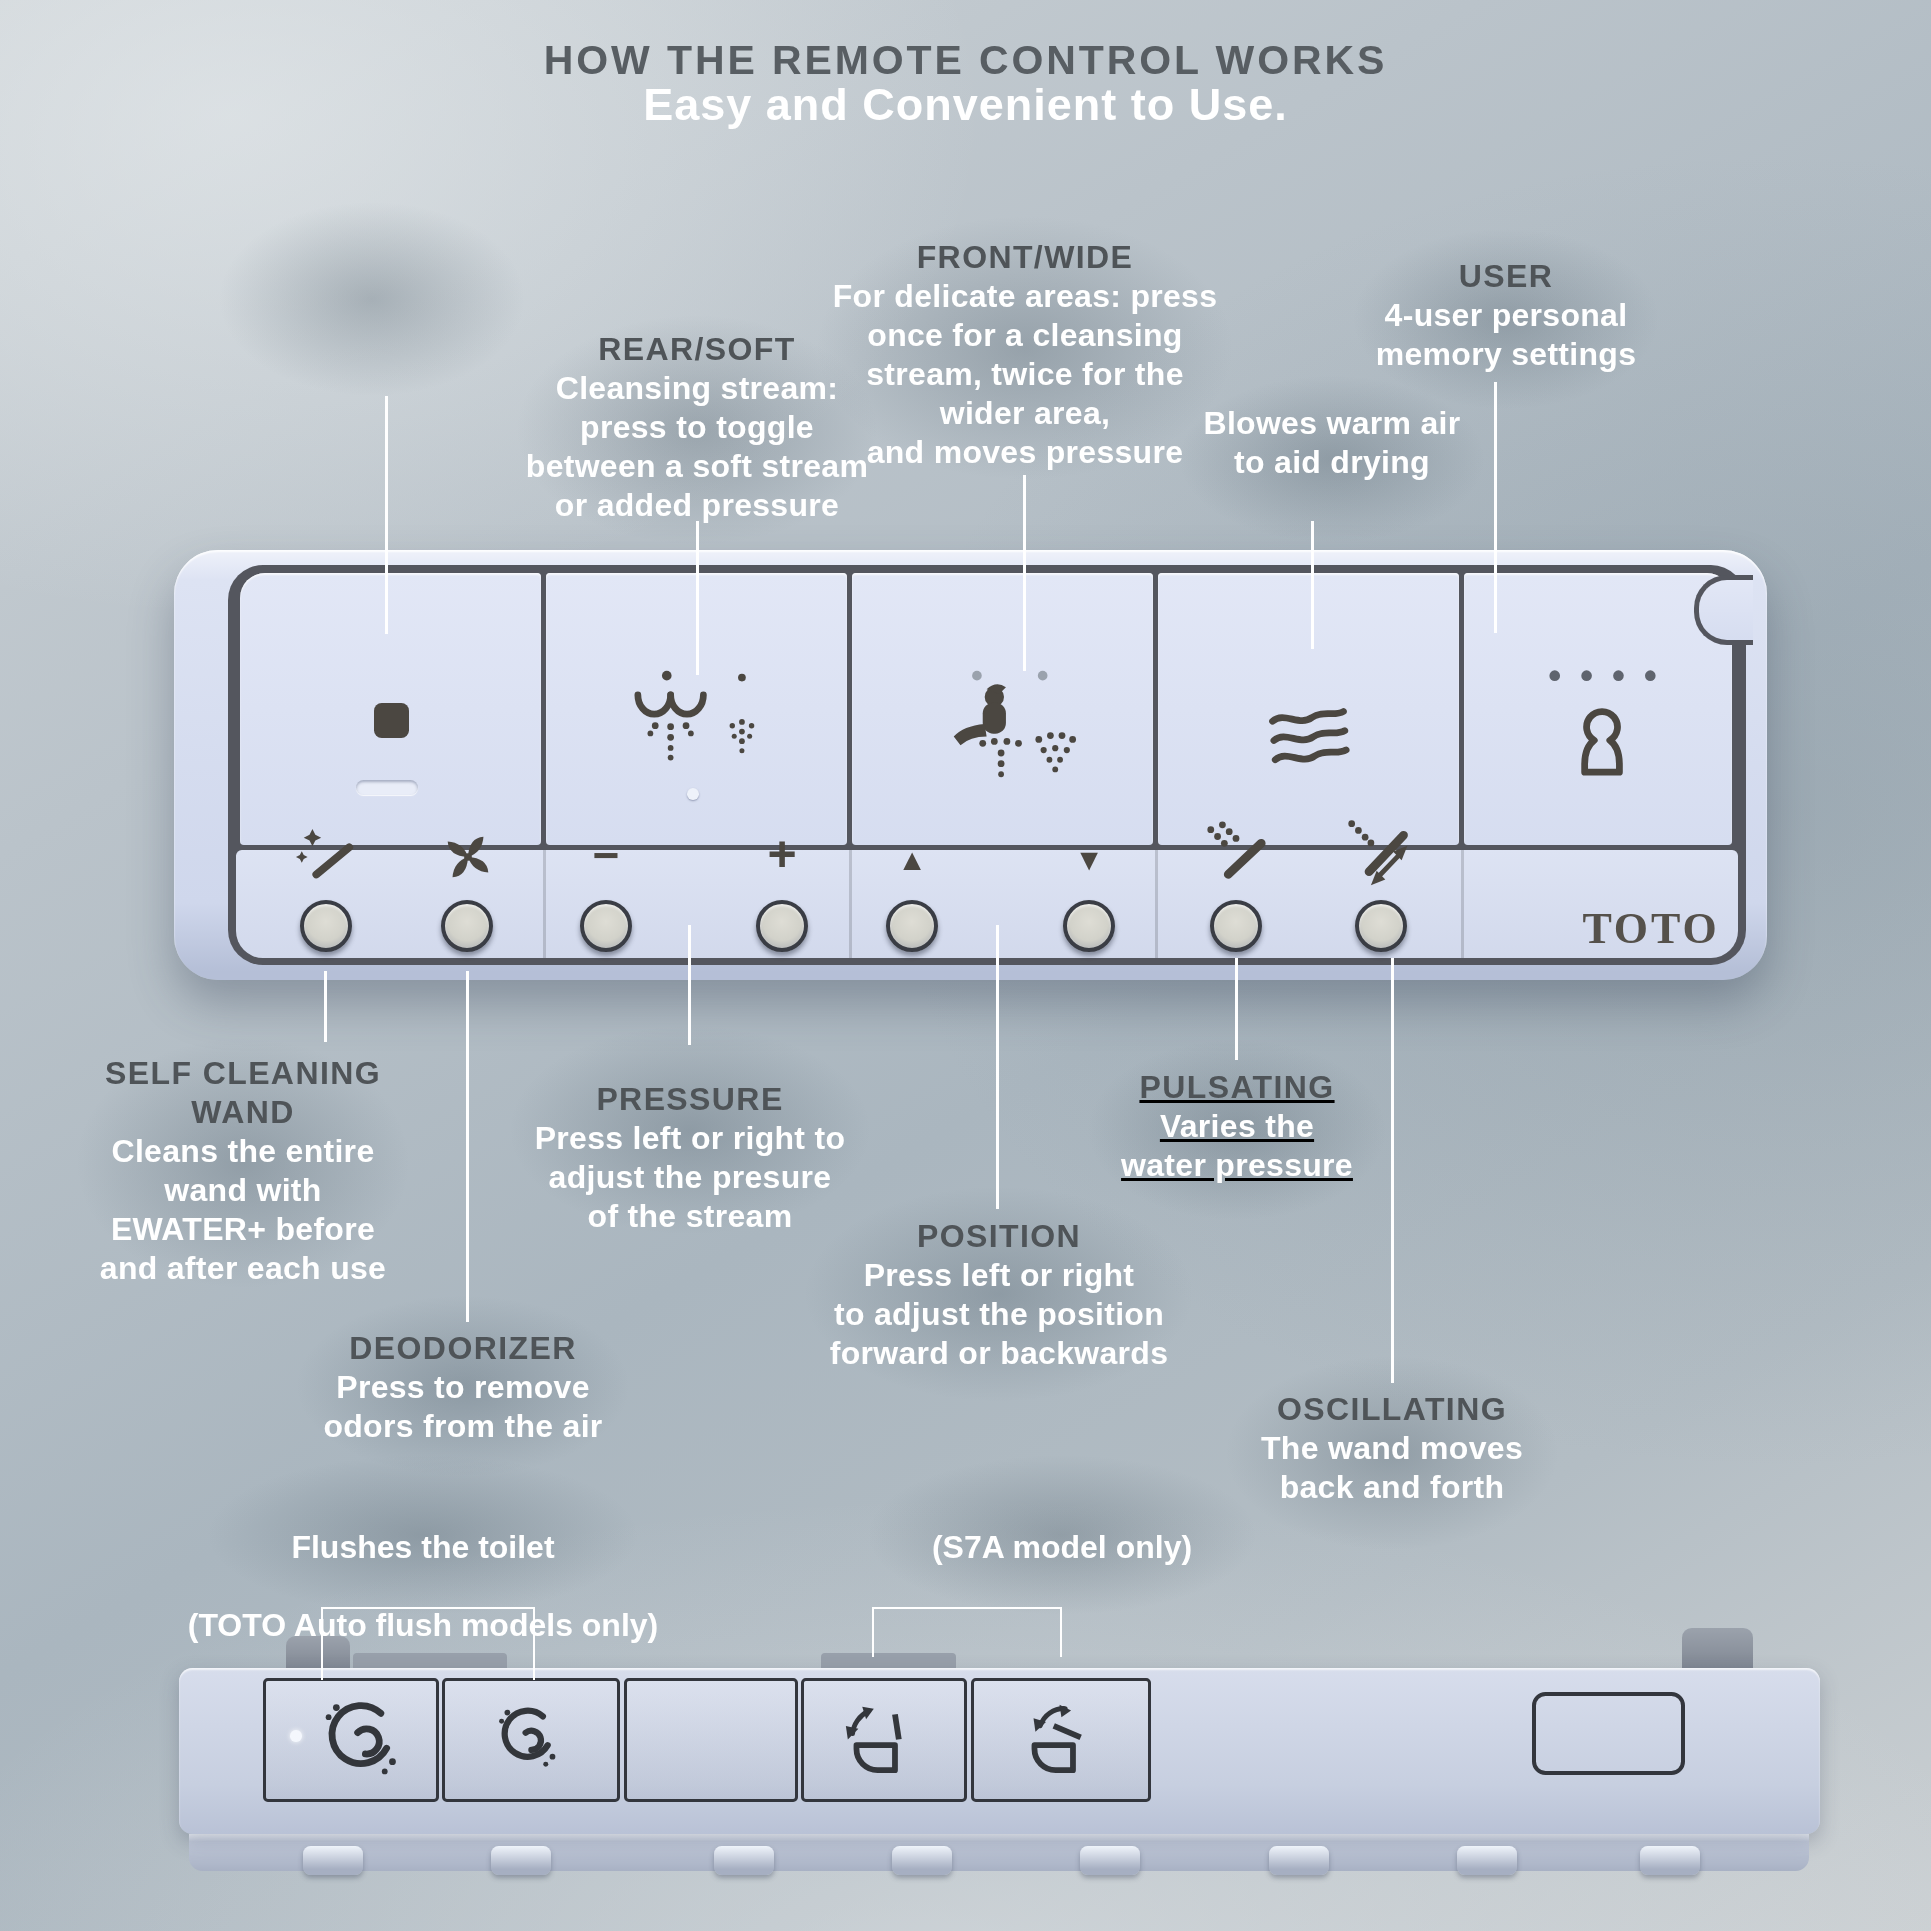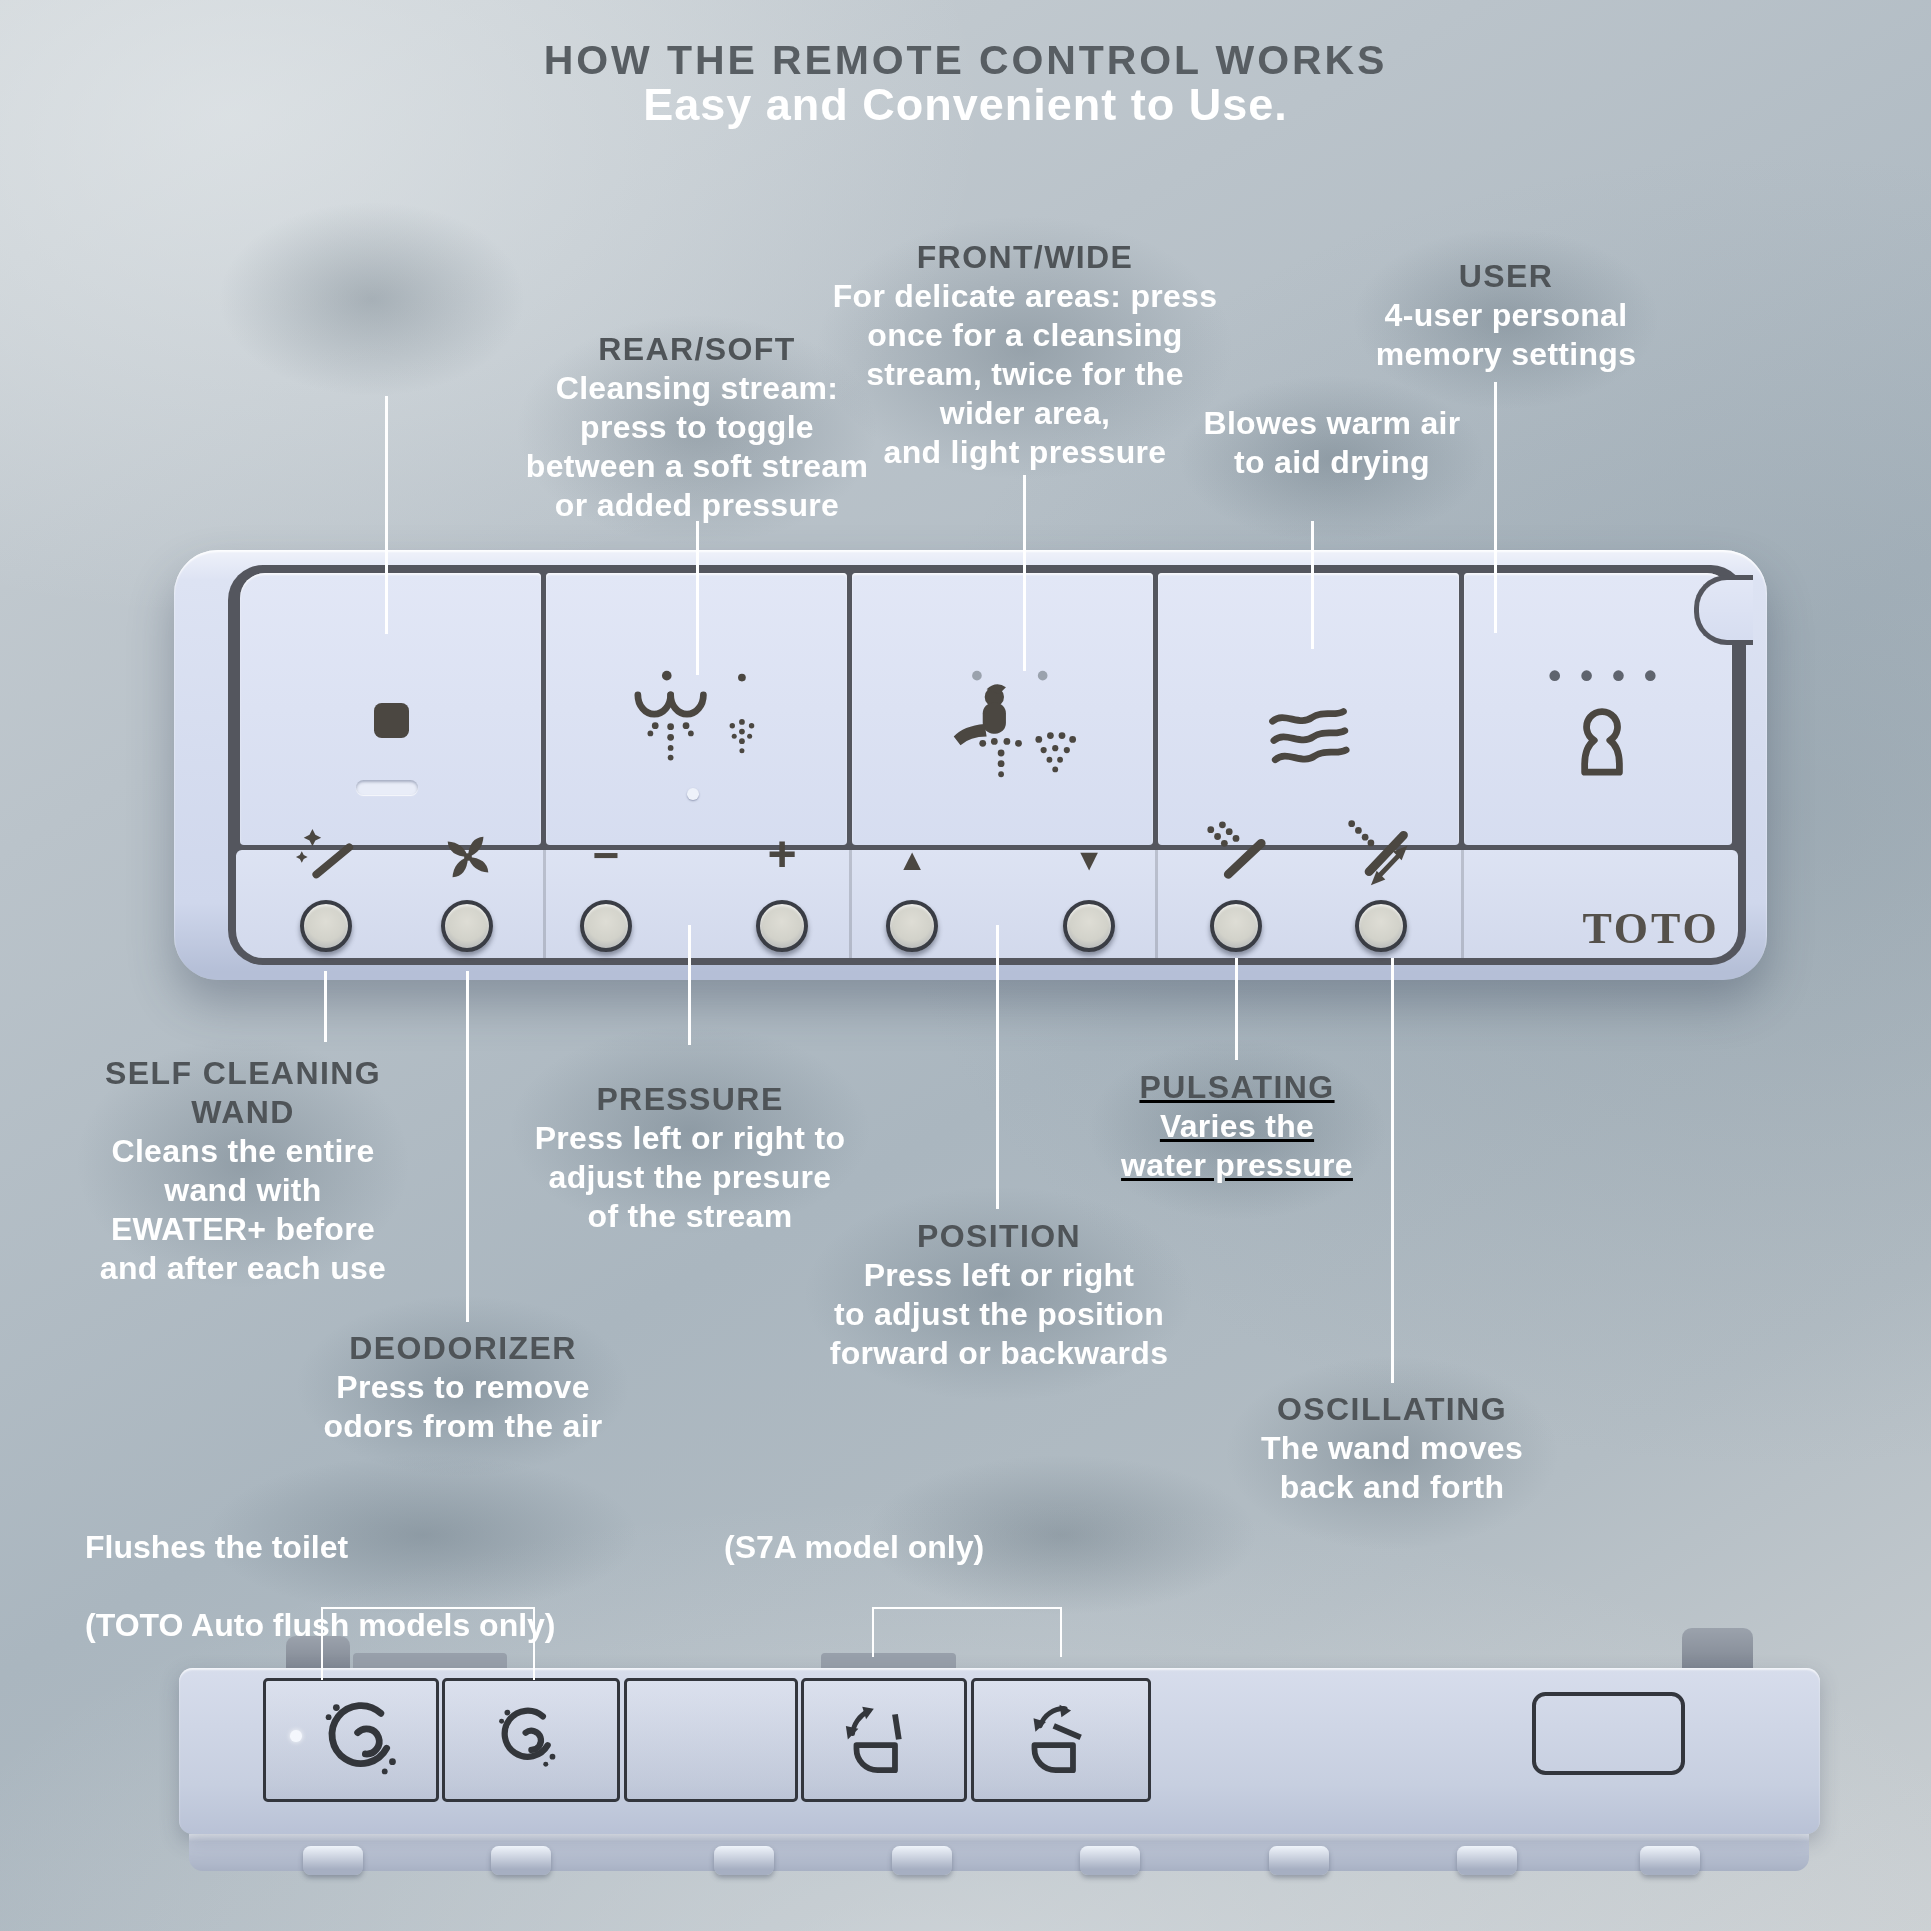--- a/index.html
+++ b/index.html
@@ -53,21 +53,21 @@
   .vl-front{left:1023px;top:475px;height:196px;}
   .vl-dryer{left:1311px;top:521px;height:128px;}
   .vl-user{left:1494px;top:382px;height:251px;}
   .vl-wand{left:324px;top:971px;height:71px;}
   .vl-deod{left:466px;top:971px;height:351px;}
   .vl-press{left:688px;top:925px;height:120px;}
   .vl-pos{left:996px;top:925px;height:284px;}
   .vl-puls{left:1235px;top:958px;height:102px;}
   .vl-osc{left:1391px;top:958px;height:425px;}
 
-  .note{position:absolute;transform:translateX(-50%);text-align:left;z-index:40;
+  .note{position:absolute;transform:translateX(-50%);text-align:center;z-index:40;
     font-size:32px;font-weight:700;line-height:39px;color:#fff;white-space:pre-line;width:676px;}
   .note-flush{left:423px;top:1489px;}
   .note-seat{left:1062px;top:1489px;}
   .bracket{position:absolute;border:2.9px solid #fff;border-bottom:none;z-index:35;}
   .br-flush{left:321px;top:1607px;width:210px;height:71px;}
   .br-seat{left:872px;top:1607px;width:186px;height:48px;}
 
   
   .remote{position:absolute;left:174px;top:550px;width:1593px;height:430px;border-radius:44px;z-index:20;
     background:linear-gradient(180deg,#eff2fa 0%,#dde3f3 7%,#cfd7ec 82%,#b5bfd7 98%);
@@ -173,21 +173,21 @@
 press to toggle
 between a soft stream
 or added pressure</div>
   </div>
   <div class="co co-front">
     <div class="hd">FRONT/WIDE</div>
     <div class="bd">For delicate areas: press
 once for a cleansing
 stream,  twice for the
 wider area,
-and light pressure</div>
+and moves pressure</div>
   </div>
   <div class="co co-dryer">
     <div class="bd">Blowes warm air
 to aid drying</div>
   </div>
   <div class="co co-user">
     <div class="hd">USER</div>
     <div class="bd">4-user personal
 memory settings</div>
   </div>

